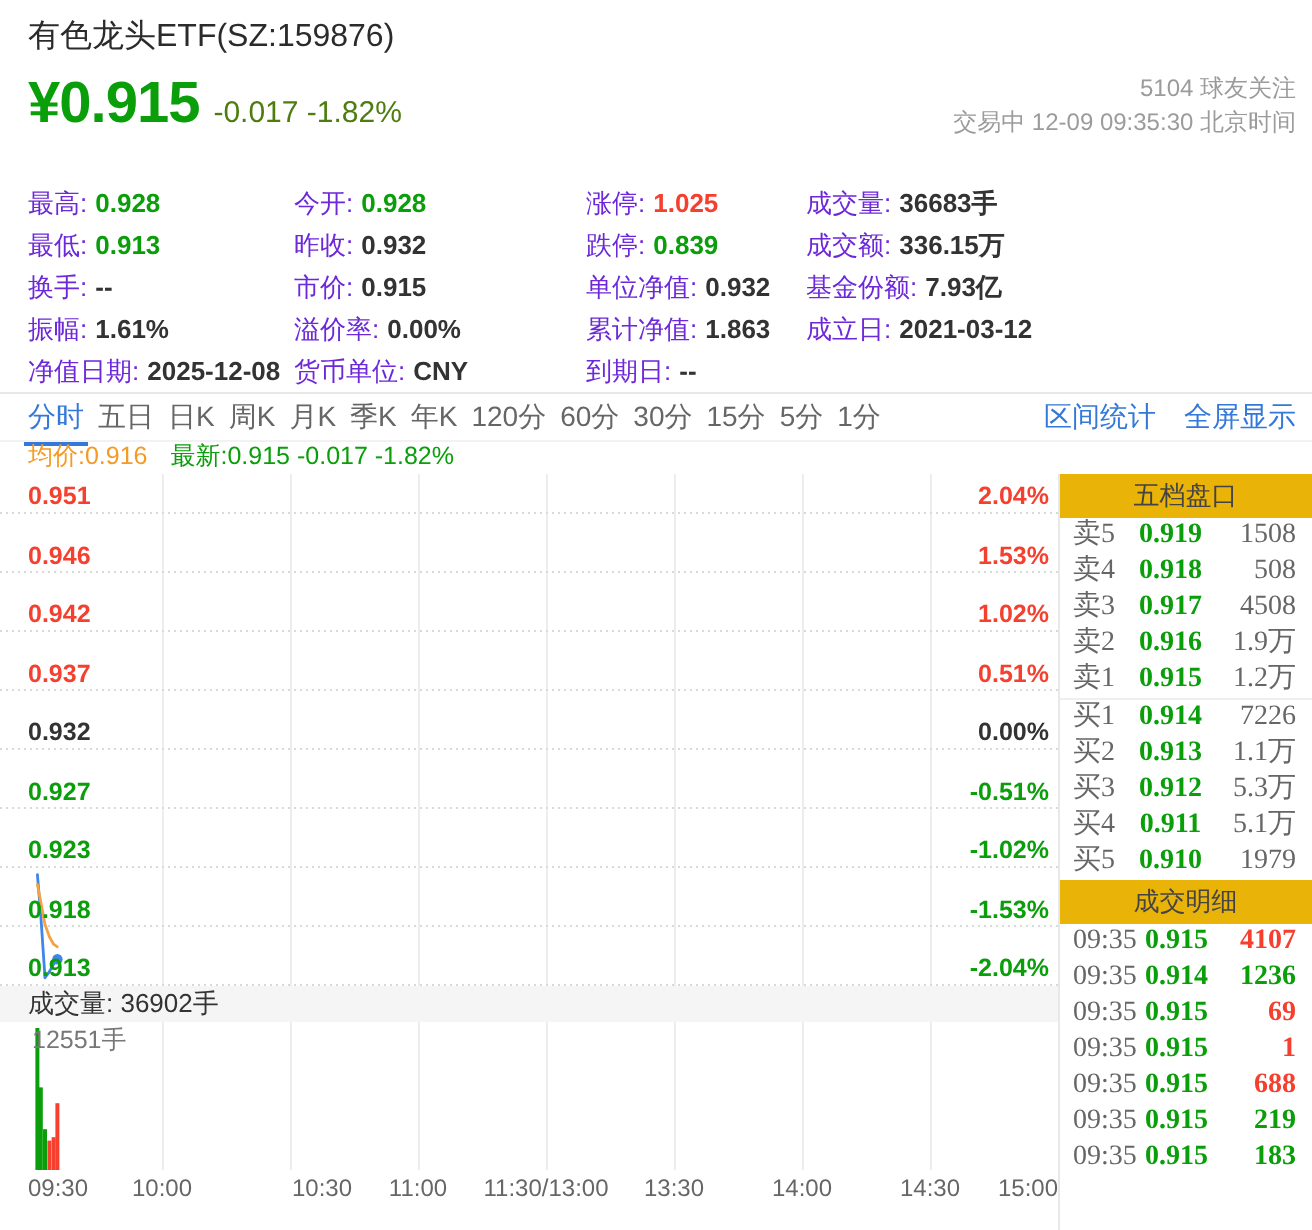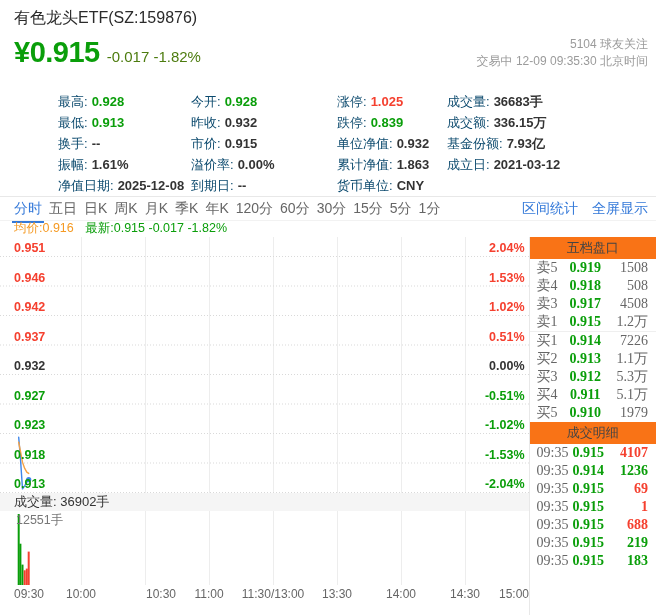--- a/index.html
+++ b/index.html
@@ -10,21 +10,21 @@
   .header{position:relative;height:88px;padding:8px 12px 0 14px;box-sizing:border-box;}
   .title{font-size:16px;color:#2b2b2b;}
   .price-row{margin-top:7px;display:flex;align-items:baseline;}
   .big-price{font-size:29px;font-weight:700;color:#0a9e0a;letter-spacing:-0.5px;}
   .price-change{font-size:15px;color:#4d7c0f;margin-left:7px;font-weight:400;}
   .header-right{position:absolute;right:8px;top:36px;text-align:right;font-size:12px;color:#9b9b9b;line-height:17px;}
 
   
   .stats{display:grid;grid-template-columns:133px 146px 110px auto;padding:3px 0 0 14px;font-size:13px;line-height:21px;}
   .stat-cell{white-space:nowrap;}
-  .s-label{color:#0c4a6e;margin-left:44px;}
+  .s-label{color:#6d28d9;}
   .s-value{font-weight:700;color:#333;margin-left:4px;}
   .c-green{color:#0a9e0a !important;}
   .c-red{color:#f5402f !important;}
   .c-dark{color:#333;}
 
   
   .tab-bar{display:flex;justify-content:space-between;align-items:center;height:25px;border-top:1px solid #e8e8e8;border-bottom:1px solid #f2f2f2;padding:0 8px 0 14px;font-size:14px;color:#666;box-sizing:border-box;}
   .tabs{display:flex;gap:7px;}
   .tab{cursor:pointer;position:relative;white-space:nowrap;}
   .tab.active{color:#3479d9;}
@@ -46,21 +46,21 @@
 
   .vol-strip{height:18px;line-height:18px;background:#f5f5f5;font-size:13px;color:#333;padding-left:14px;}
   .vol-pane{position:relative;height:74px;overflow:hidden;}
   .vol-max{position:absolute;left:16px;top:1px;font-size:12.5px;color:#777;}
 
   .time-axis{position:relative;height:18px;font-size:12px;color:#666;}
   .time-label{position:absolute;top:2px;white-space:nowrap;}
 
   
   .side-panel{flex:1;margin-top:16px;border-left:1px solid #e8e8e8;position:relative;box-sizing:border-box;height:393px;background:#fff;}
-  .panel-header{height:22px;line-height:22px;background:#f97316;text-align:center;color:#444;font-size:13px;}
+  .panel-header{height:22px;line-height:22px;background:#eab308;text-align:center;color:#444;font-size:13px;}
   .ob-row,.trade-row{display:flex;height:18px;line-height:18px;padding:0 8px 0 7px;font-size:14px;cursor:pointer;font-family:Liberation Serif, serif;}
   .ob-side{width:30px;color:#666;}
   .ob-price{flex:1;text-align:center;font-weight:700;color:#0a9e0a;}
   .ob-vol{width:44px;text-align:right;color:#666;}
   .ob-divider{border-top:1px solid #efefef;}
   .t-time{width:36px;color:#666;}
   .t-price{flex:1;text-align:center;font-weight:700;color:#0a9e0a;}
   .t-vol{width:44px;text-align:right;font-weight:700;}
 </style>
 </head>
@@ -91,22 +91,22 @@
       <div class="stat-cell"><span class="s-label">成交额:</span><span class="s-value c-dark">336.15万</span></div>
       <div class="stat-cell"><span class="s-label">换手:</span><span class="s-value c-dark">--</span></div>
       <div class="stat-cell"><span class="s-label">市价:</span><span class="s-value c-dark">0.915</span></div>
       <div class="stat-cell"><span class="s-label">单位净值:</span><span class="s-value c-dark">0.932</span></div>
       <div class="stat-cell"><span class="s-label">基金份额:</span><span class="s-value c-dark">7.93亿</span></div>
       <div class="stat-cell"><span class="s-label">振幅:</span><span class="s-value c-dark">1.61%</span></div>
       <div class="stat-cell"><span class="s-label">溢价率:</span><span class="s-value c-dark">0.00%</span></div>
       <div class="stat-cell"><span class="s-label">累计净值:</span><span class="s-value c-dark">1.863</span></div>
       <div class="stat-cell"><span class="s-label">成立日:</span><span class="s-value c-dark">2021-03-12</span></div>
       <div class="stat-cell"><span class="s-label">净值日期:</span><span class="s-value c-dark">2025-12-08</span></div>
+      <div class="stat-cell"><span class="s-label">货币单位:</span><span class="s-value c-dark">CNY</span></div>
       <div class="stat-cell"><span class="s-label">到期日:</span><span class="s-value c-dark">--</span></div>
-      <div class="stat-cell"><span class="s-label">货币单位:</span><span class="s-value c-dark">CNY</span></div>
     </div>
 
   <div class="tab-bar">
     <div class="tabs" id="tabs">
         <div class="tab active">分时</div>
         <div class="tab">五日</div>
         <div class="tab">日K</div>
         <div class="tab">周K</div>
         <div class="tab">月K</div>
         <div class="tab">季K</div>
@@ -219,20 +219,25 @@
             <span class="ob-side">卖4</span>
             <span class="ob-price">0.918</span>
             <span class="ob-vol">508</span>
           </div>
           <div class="ob-row">
             <span class="ob-side">卖3</span>
             <span class="ob-price">0.917</span>
             <span class="ob-vol">4508</span>
           </div>
           <div class="ob-row">
+            <span class="ob-side">卖2</span>
+            <span class="ob-price">0.916</span>
+            <span class="ob-vol">1.9万</span>
+          </div>
+          <div class="ob-row">
             <span class="ob-side">卖1</span>
             <span class="ob-price">0.915</span>
             <span class="ob-vol">1.2万</span>
           </div>
           <div class="ob-row ob-divider">
             <span class="ob-side">买1</span>
             <span class="ob-price">0.914</span>
             <span class="ob-vol">7226</span>
           </div>
           <div class="ob-row">

